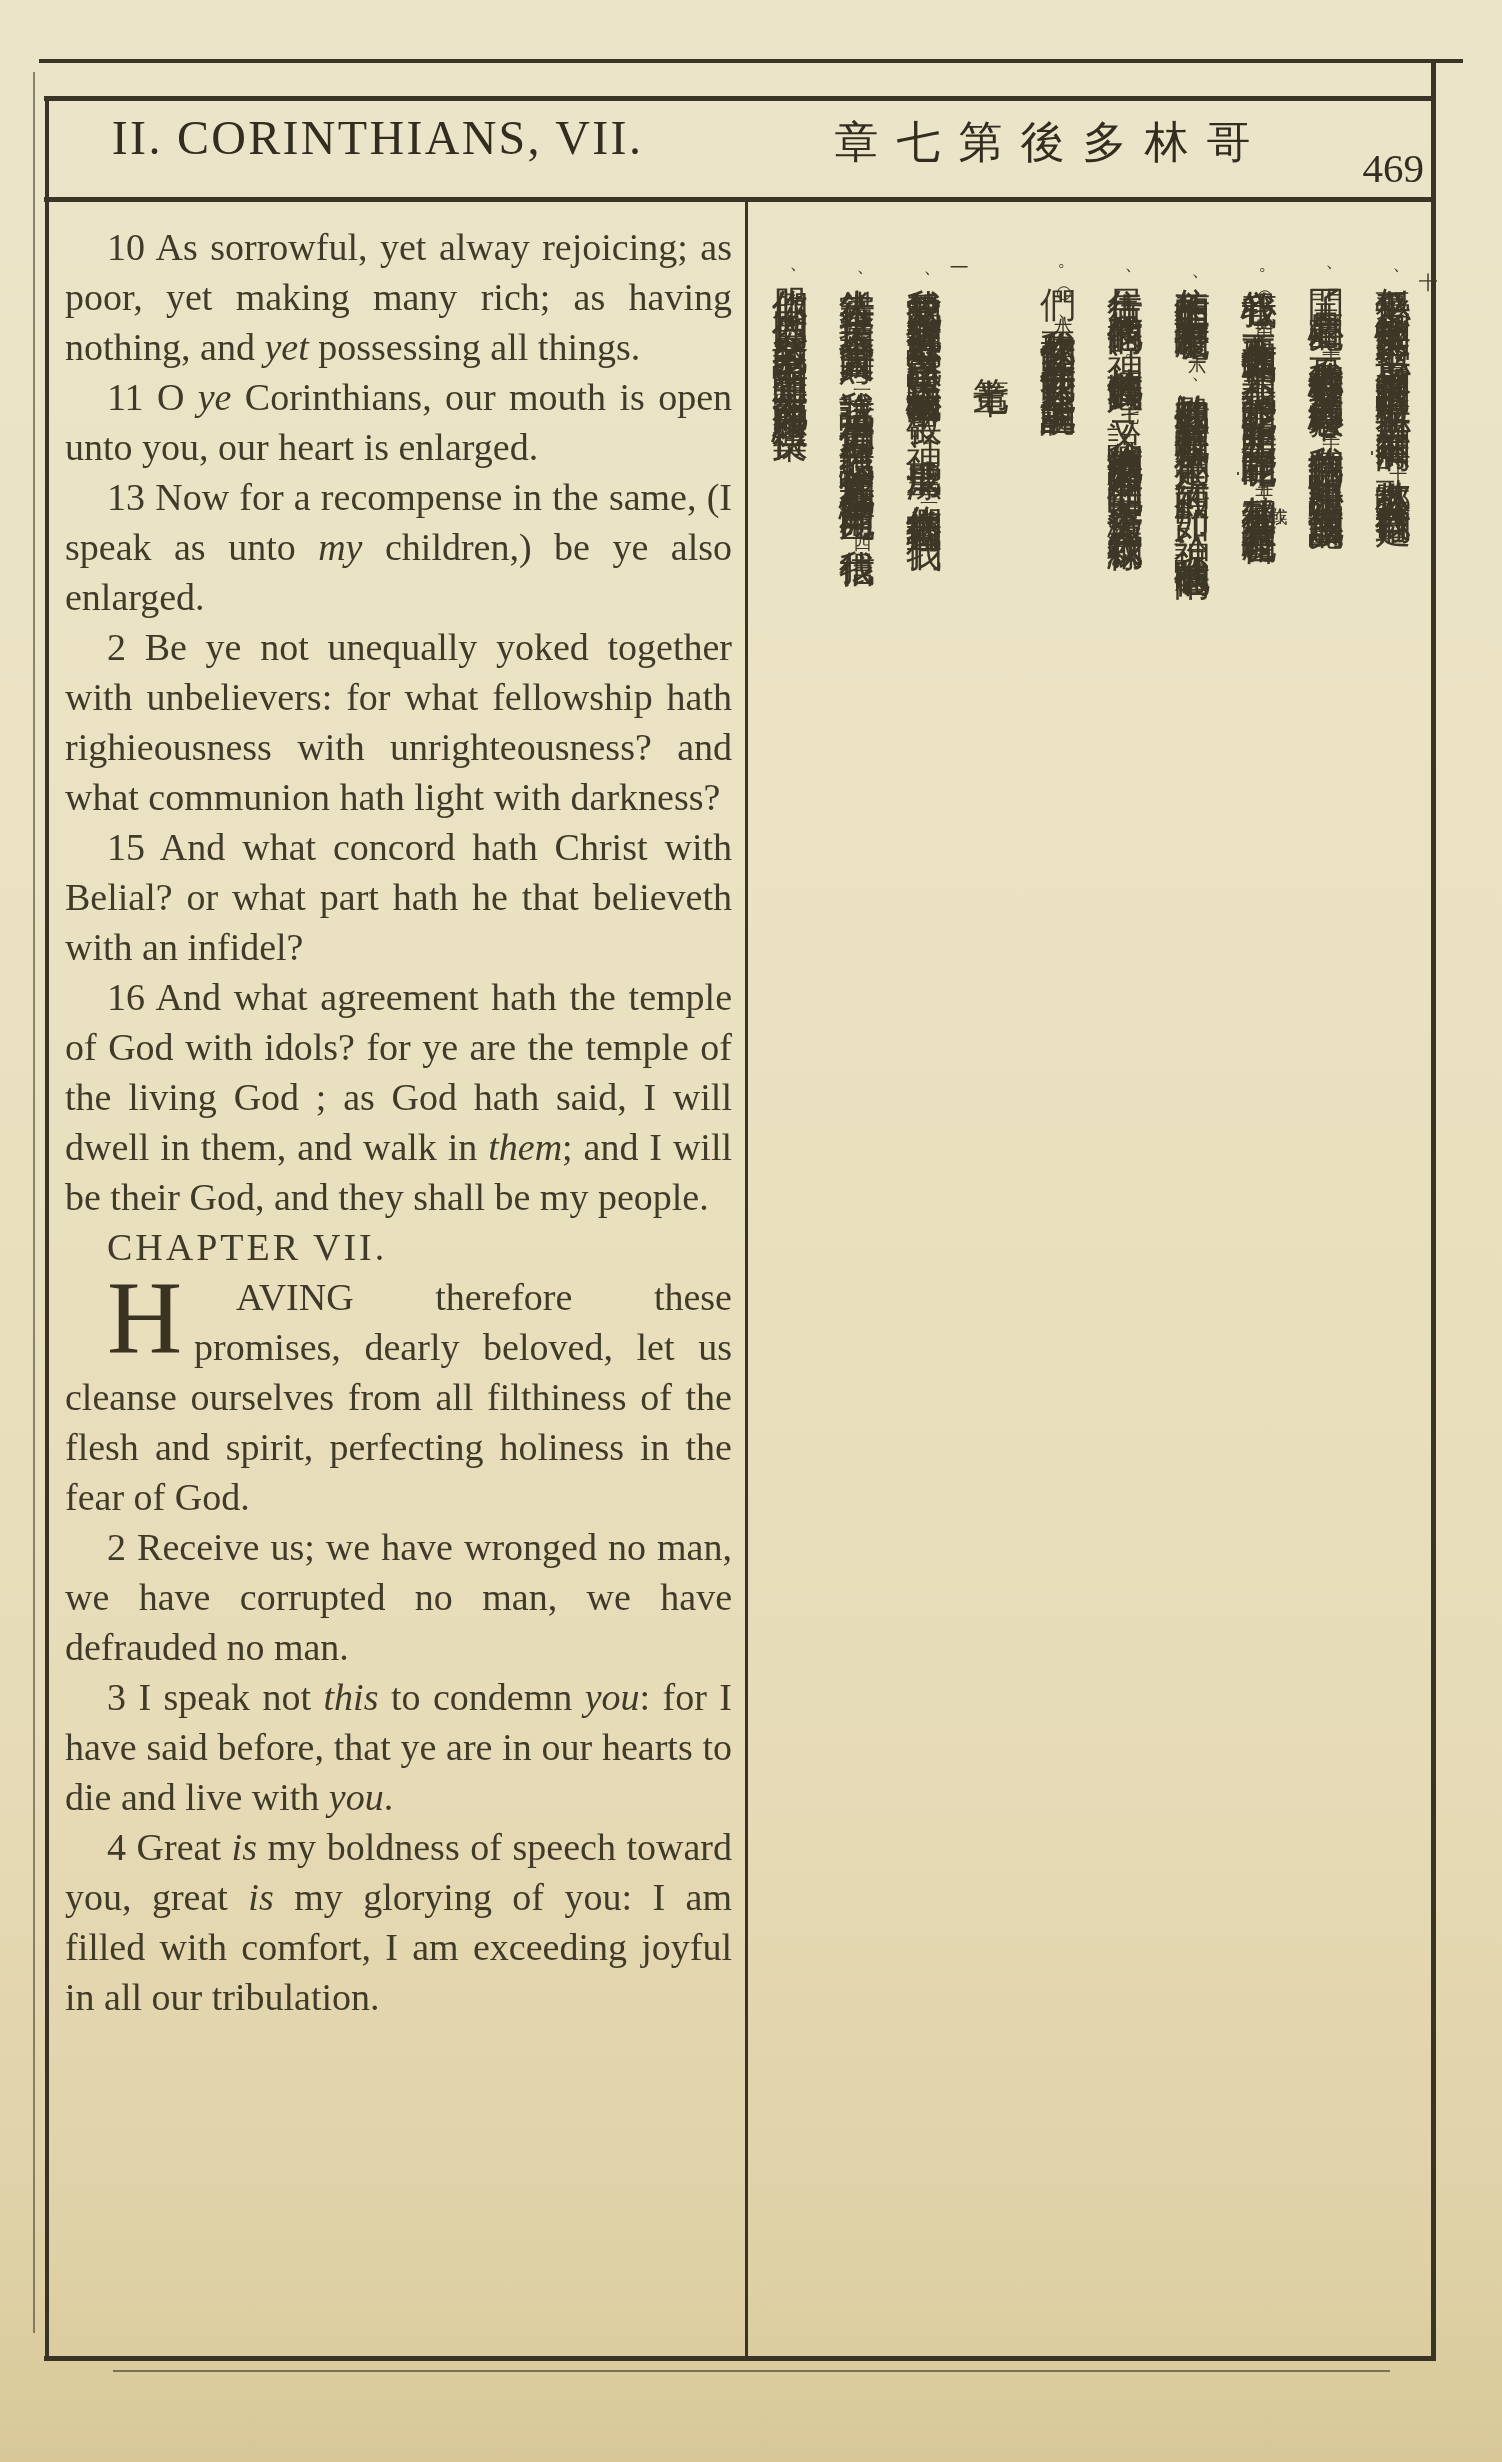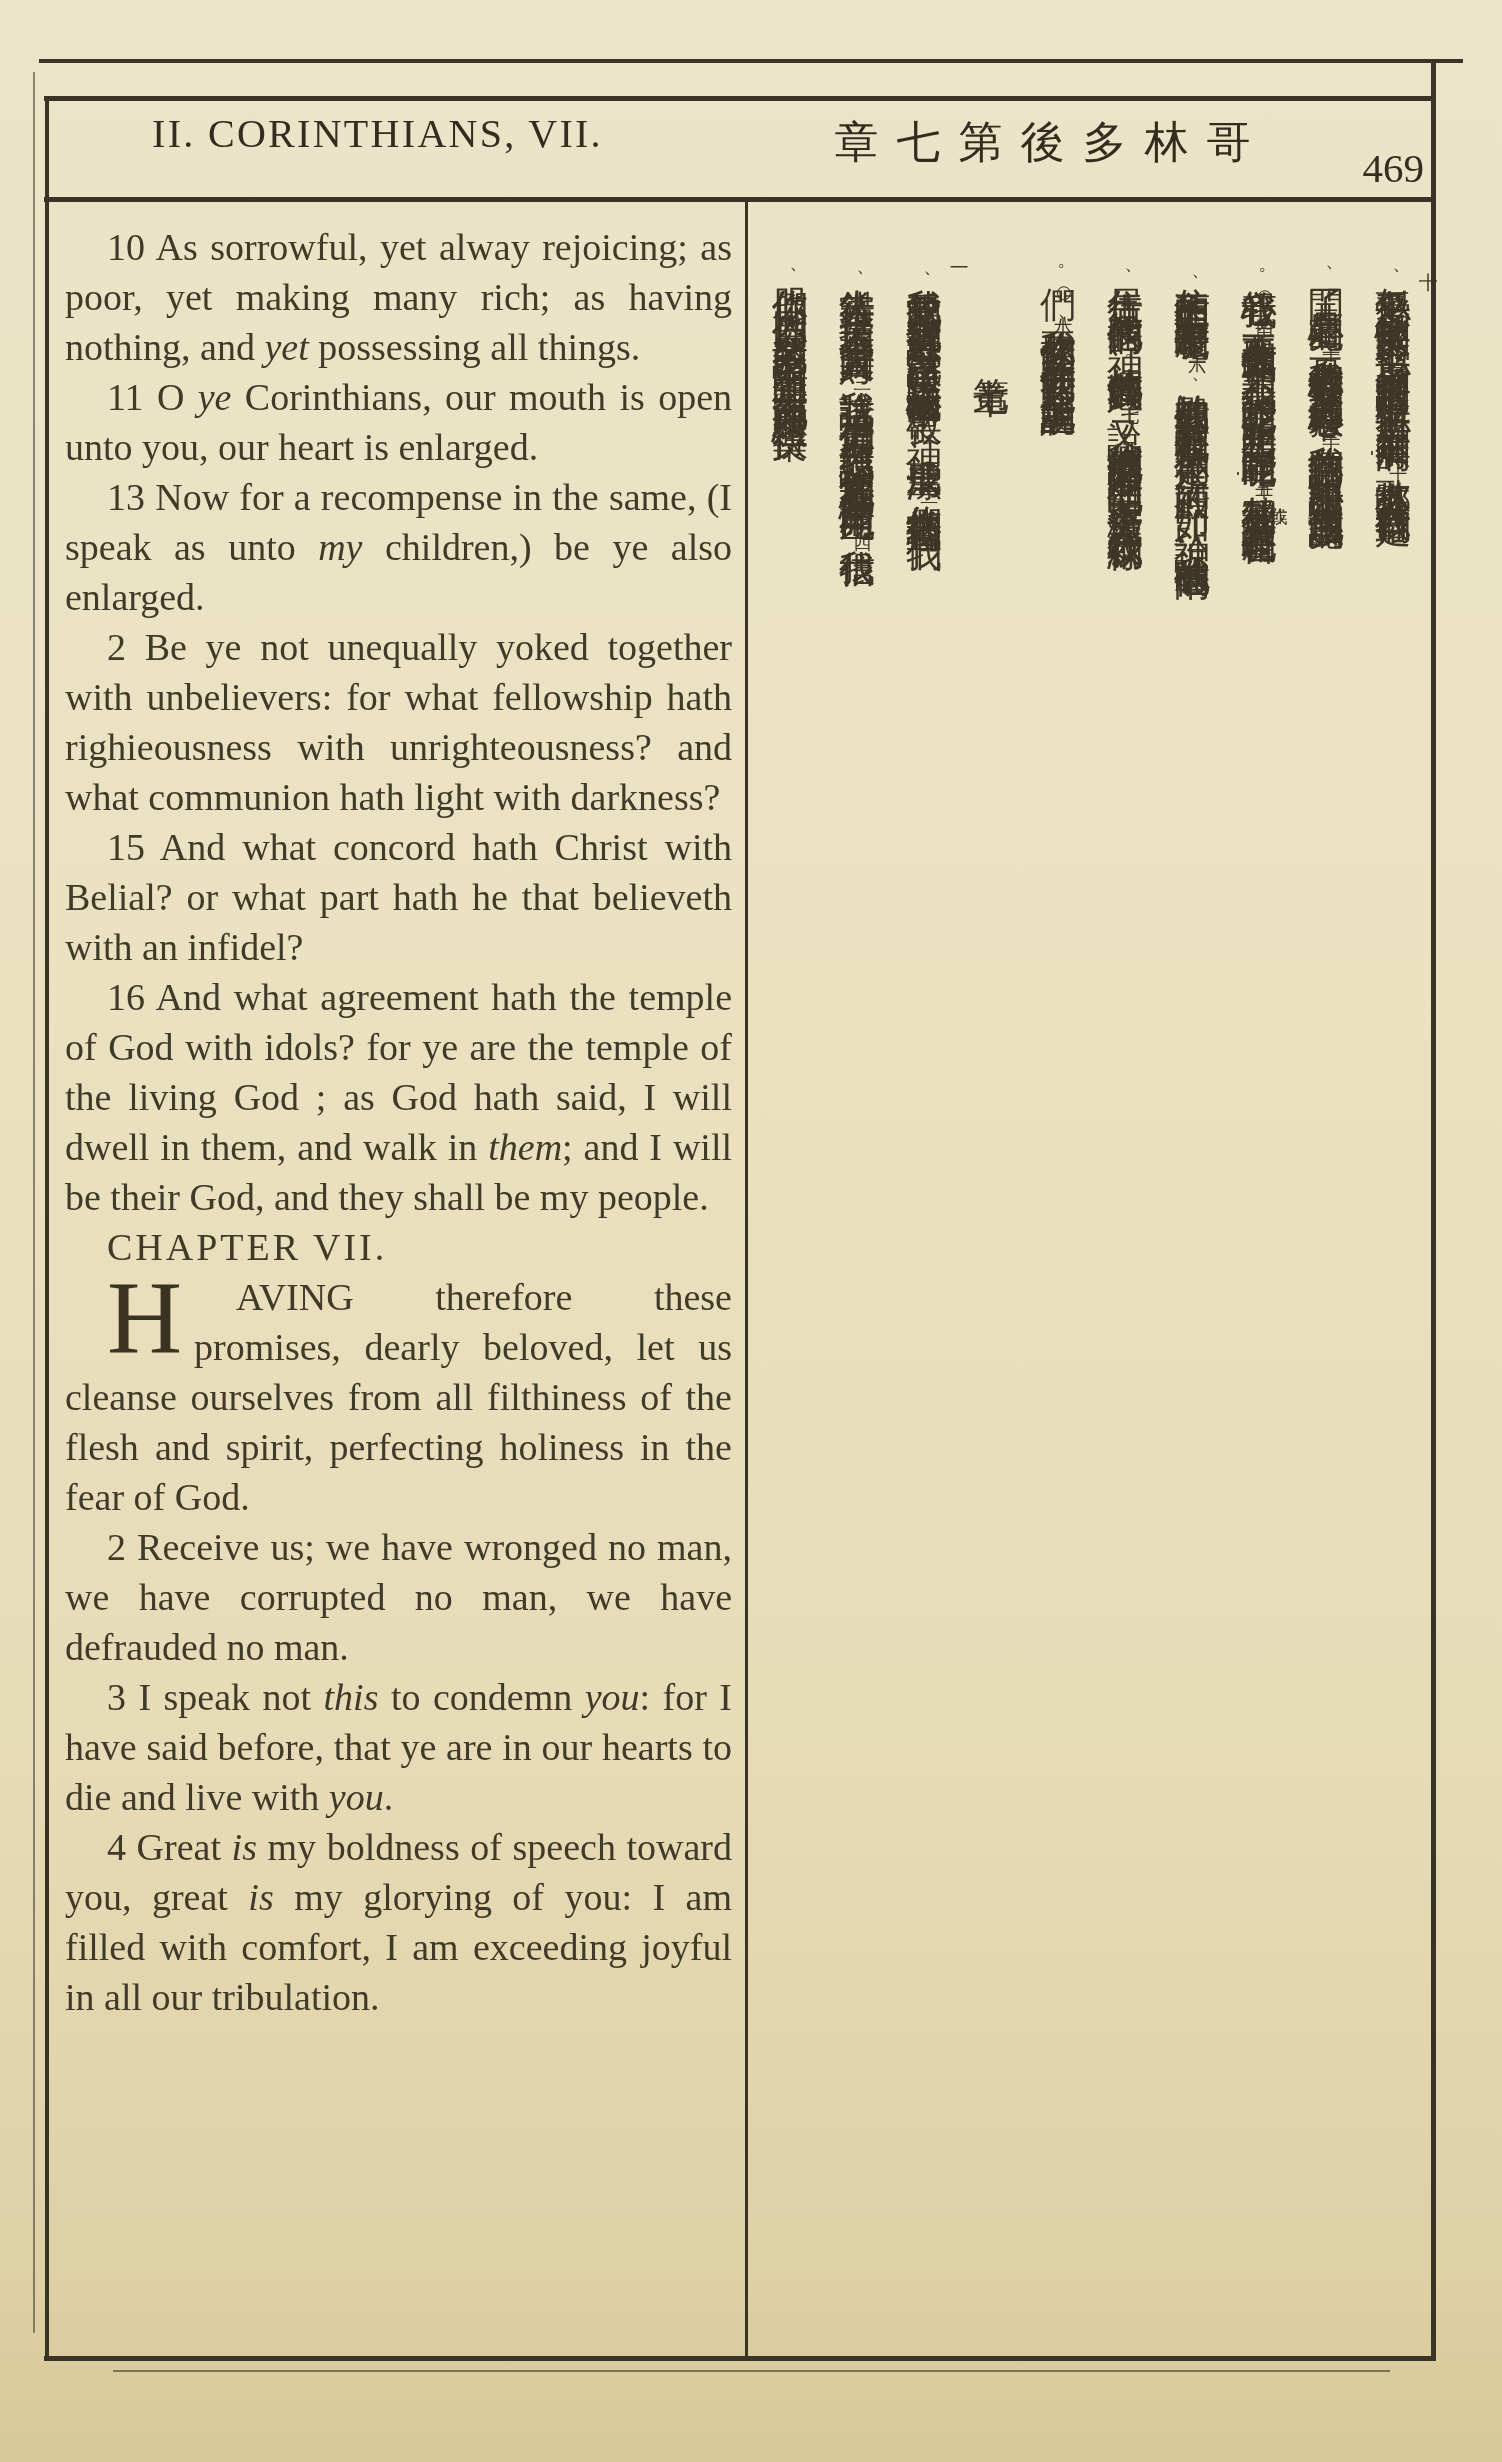--- a/index.html
+++ b/index.html
@@ -5,21 +5,21 @@
   html,body{margin:0;padding:0;}
   .page{
     position:relative;width:1502px;height:2462px;overflow:hidden;
     background:linear-gradient(180deg,#ece4c9 0%,#eae2c2 35%,#e7dcb8 70%,#dfd1a6 92%,#d8c898 100%);
     font-family:"Liberation Serif",serif;color:#3e3727;
   }
   .rule{position:absolute;background:#3a3427;}
   
   .en-header{
     position:absolute;left:47px;top:110px;width:661px;text-align:center;
-    font-size:40px;letter-spacing:2.3px;color:#332d20;white-space:nowrap;
+    font-size:48px;letter-spacing:2.3px;color:#332d20;white-space:nowrap;
   }
   .cn-header{
     position:absolute;left:766px;top:113px;width:571px;text-align:center;
     font-family:"DejaVu Sans",sans-serif;font-size:44px;letter-spacing:18px;color:#332d20;white-space:nowrap;
   }
   .page-number{
     position:absolute;top:116px;right:78px;font-size:41px;color:#332d20;margin-top:28px;
   }
   
   .en-body{

